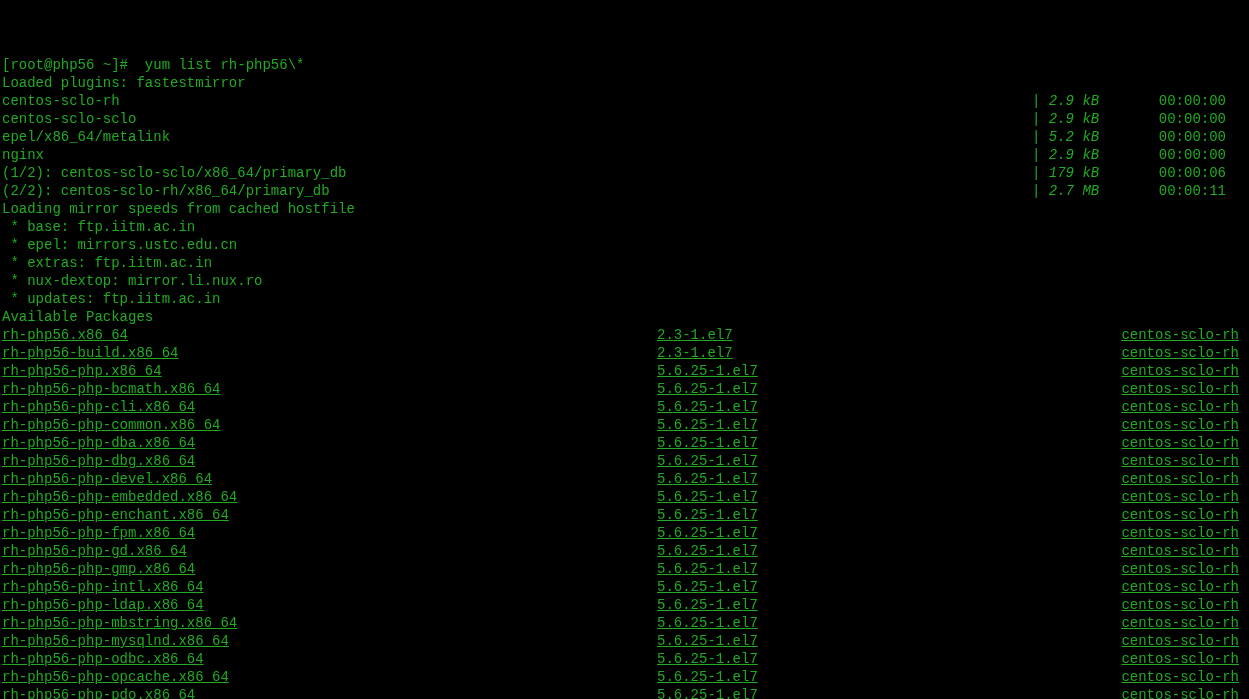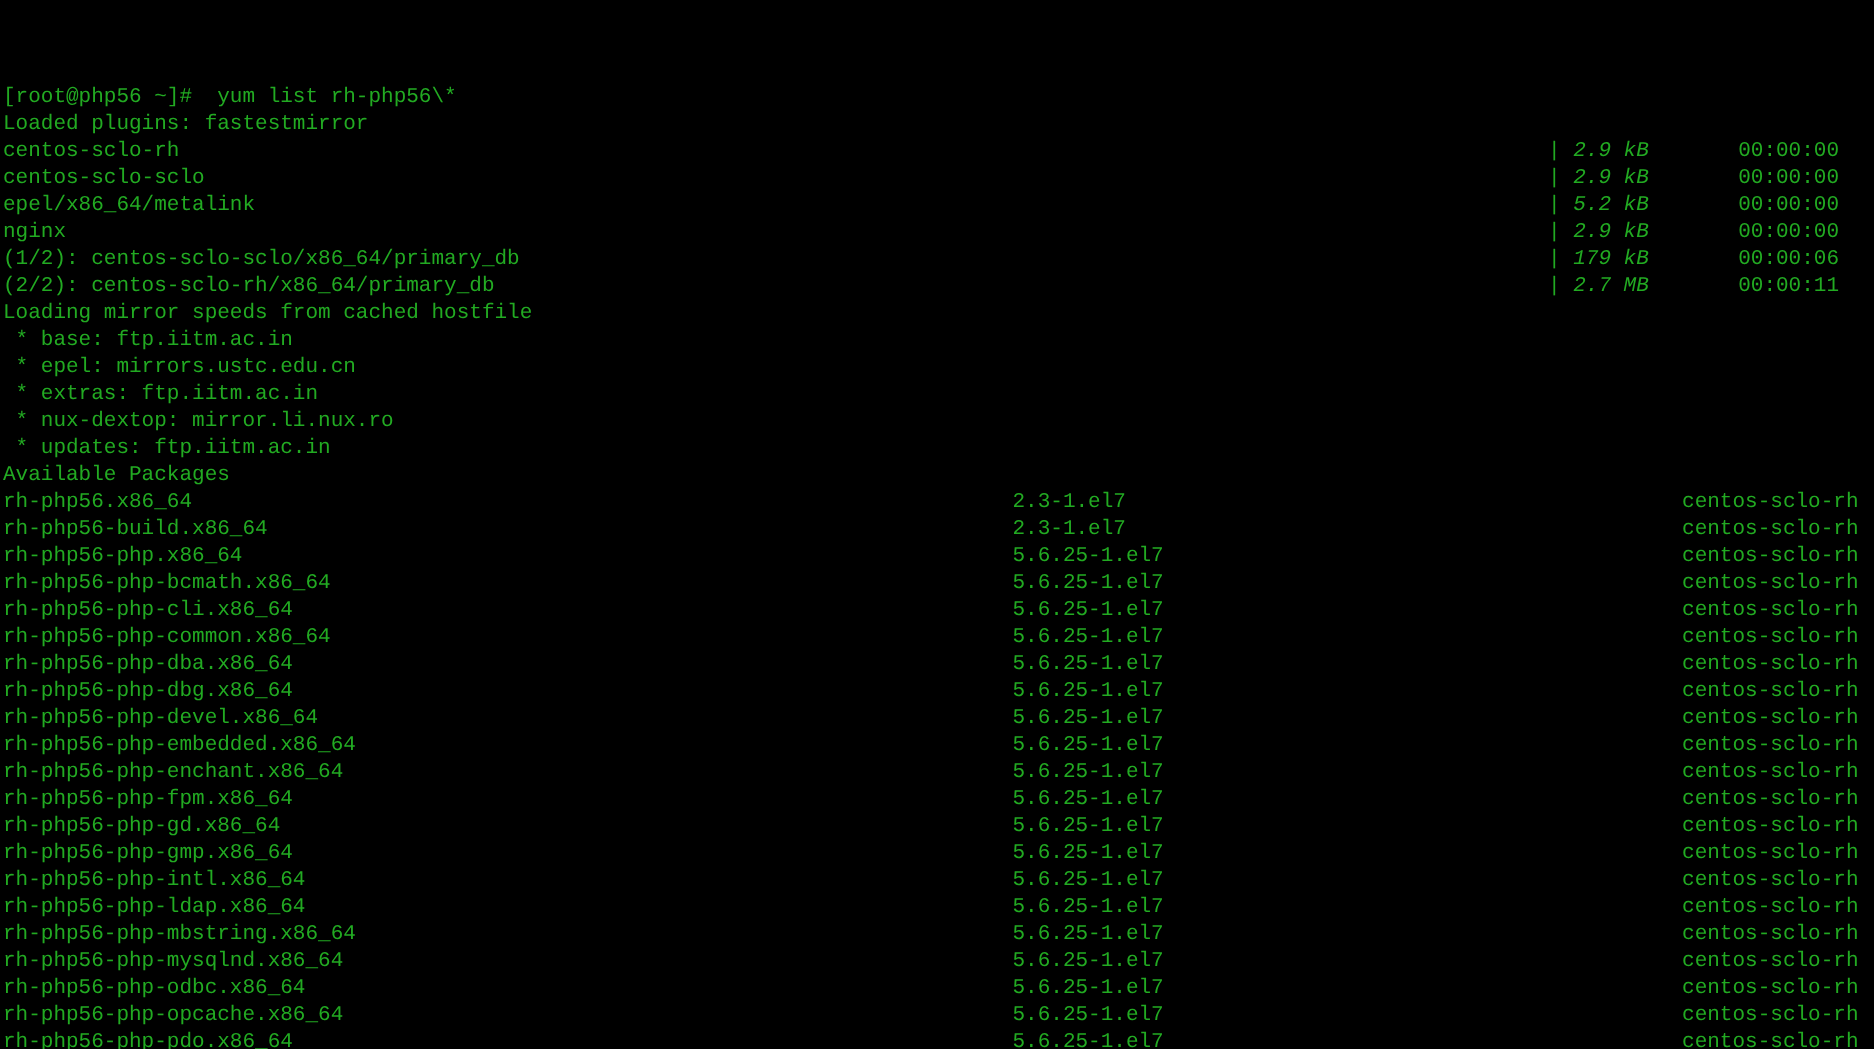--- a/index.html
+++ b/index.html
@@ -5,23 +5,23 @@
   body {
     background: #000;
     color: #22aa22;
     font-family: "Courier New", monospace;
     font-size: 14px;
     line-height: 18px;
     margin: 0;
     padding: 2px;
     white-space: pre;
   }
-  .row { display: flex; }
+  .row { display: flex; text-decoration: underline; }
   .col-left { flex: 0 0 655px; }
-  .col-mid { flex: 0 0 380px; margin-left: 18px; }
+  .col-mid { flex: 0 0 380px; }
   .col-right { flex: 1; text-align: right; padding-right: 8px; }
   .repo-row { display: flex; }
   .repo-name { flex: 0 0 1030px; }
   .repo-size { flex: 0 0 110px; font-style: italic; }
   .repo-time { flex: 1; }
 </style>
 </head>
 <body>
 
 

